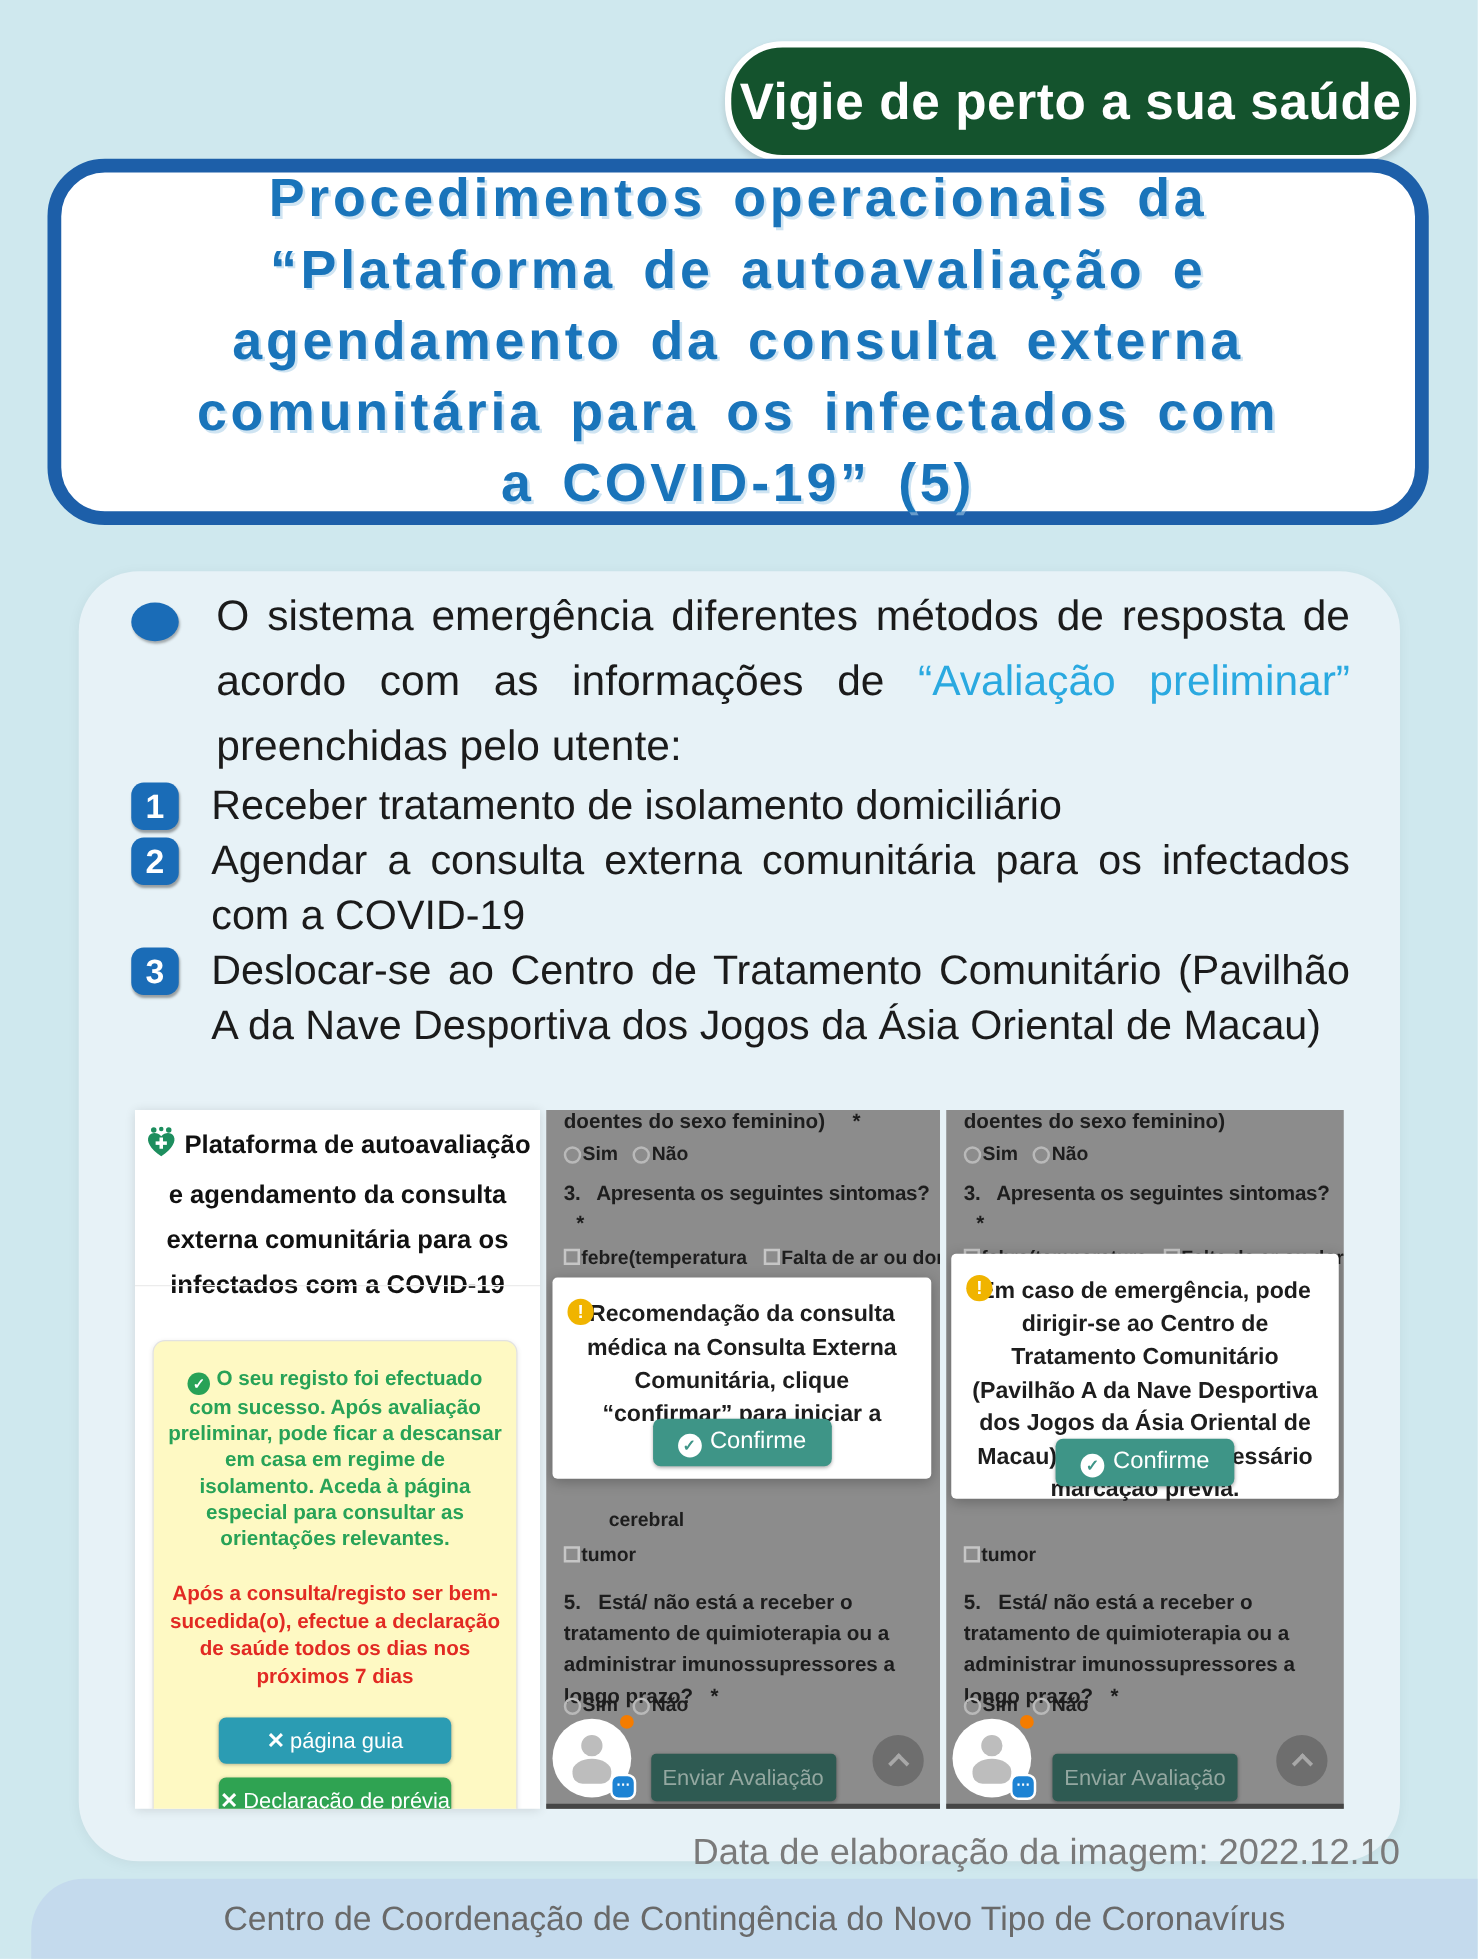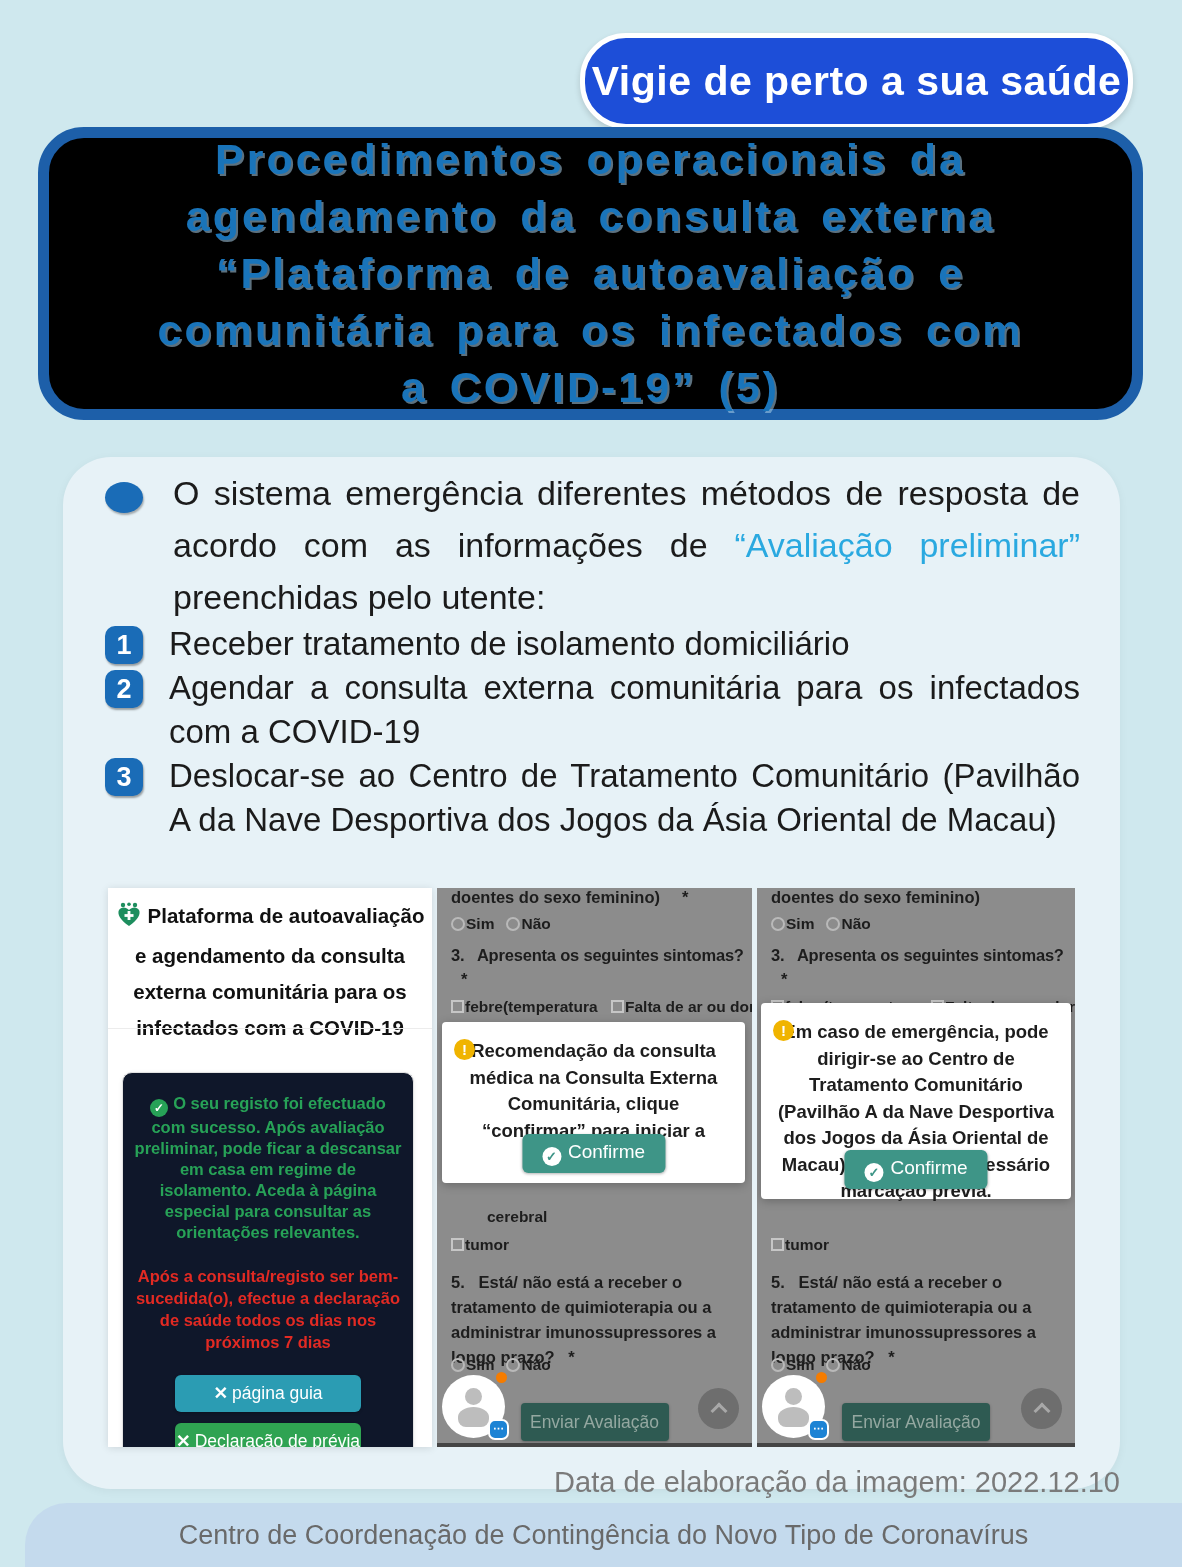--- a/index.html
+++ b/index.html
@@ -7,30 +7,30 @@
   body {
     position:relative; overflow:hidden;
     background:#cfe8ee;
     font-family:"Liberation Sans", sans-serif;
     color:#1b1b1b;
   }
 
   
   .pill {
     position:absolute; left:580px; top:33px; width:553px; height:96px;
-    background:#1d4ed8; border:5px solid #fff; border-radius:46px;
+    background:#14532d; border:5px solid #fff; border-radius:46px;
     box-shadow:0 3px 6px rgba(0,0,0,.15);
     display:flex; align-items:center; justify-content:center;
     color:#fff; font-weight:bold; font-size:41px; letter-spacing:.5px;
   }
 
   
   .title-box {
     position:absolute; left:38px; top:127px; width:1105px; height:293px;
-    background:#000000; border:11px solid #1d5fa9; border-radius:46px;
+    background:#ffffff; border:11px solid #1d5fa9; border-radius:46px;
     display:flex; flex-direction:column; justify-content:center;
     text-align:center;
   }
   .title-box .line {
     color:#1974ba; font-weight:bold; font-size:43px; line-height:57px;
     letter-spacing:3px; word-spacing:7px;
     text-shadow:2px 2px 0 rgba(168,205,232,.55);
   }
 
   
@@ -68,21 +68,21 @@
   
   .panel-1 { left:0; width:324px; background:#fff; box-shadow:0 1px 8px rgba(0,0,0,.12); }
   .p1-header {
     position:absolute; left:6px; right:6px; top:10px;
     text-align:center; font-weight:bold; font-size:20.5px; line-height:36px; color:#111;
   }
   .logo-icon { display:inline-block; vertical-align:-4px; margin-right:6px; }
   .p1-divider { position:absolute; left:0; right:0; top:140px; height:1px; background:#ececec; }
   .p1-card {
     position:absolute; left:14px; width:292px; top:184px; height:420px;
-    background:#0f172a; border:1px solid #e2e2e2; border-radius:10px;
+    background:#fef9c3; border:1px solid #e2e2e2; border-radius:10px;
     box-shadow:0 1px 4px rgba(0,0,0,.08);
     padding:20px 10px 0;
   }
   .success-text {
     color:#27a257; font-weight:bold; font-size:16.5px; line-height:21px; text-align:center;
   }
   .check-badge {
     display:inline-block; width:18px; height:18px; border-radius:50%;
     background:#27a257; color:#fff; font-size:12px; line-height:18px; text-align:center;
     vertical-align:-3px; margin-right:5px; font-weight:bold;
@@ -209,22 +209,22 @@
 </style>
 </head>
 <body>
 
 <div class="pill">
   <span>Vigie de perto a sua saúde</span>
 </div>
 
 <div class="title-box">
   <div class="line">Procedimentos operacionais da</div>
+  <div class="line">“Plataforma de autoavaliação e</div>
   <div class="line">agendamento da consulta externa</div>
-  <div class="line">“Plataforma de autoavaliação e</div>
   <div class="line">comunitária para os infectados com</div>
   <div class="line">a COVID-19” (5)</div>
 </div>
 
 <div class="main-card">
 
   <div class="intro">
     <span class="bullet-dot"></span>
     <div class="intro-text"><span>O sistema emergência diferentes métodos de resposta de acordo com as informações de </span><span class="hl">“Avaliação preliminar”</span><span> preenchidas pelo utente:</span></div>
   </div>

